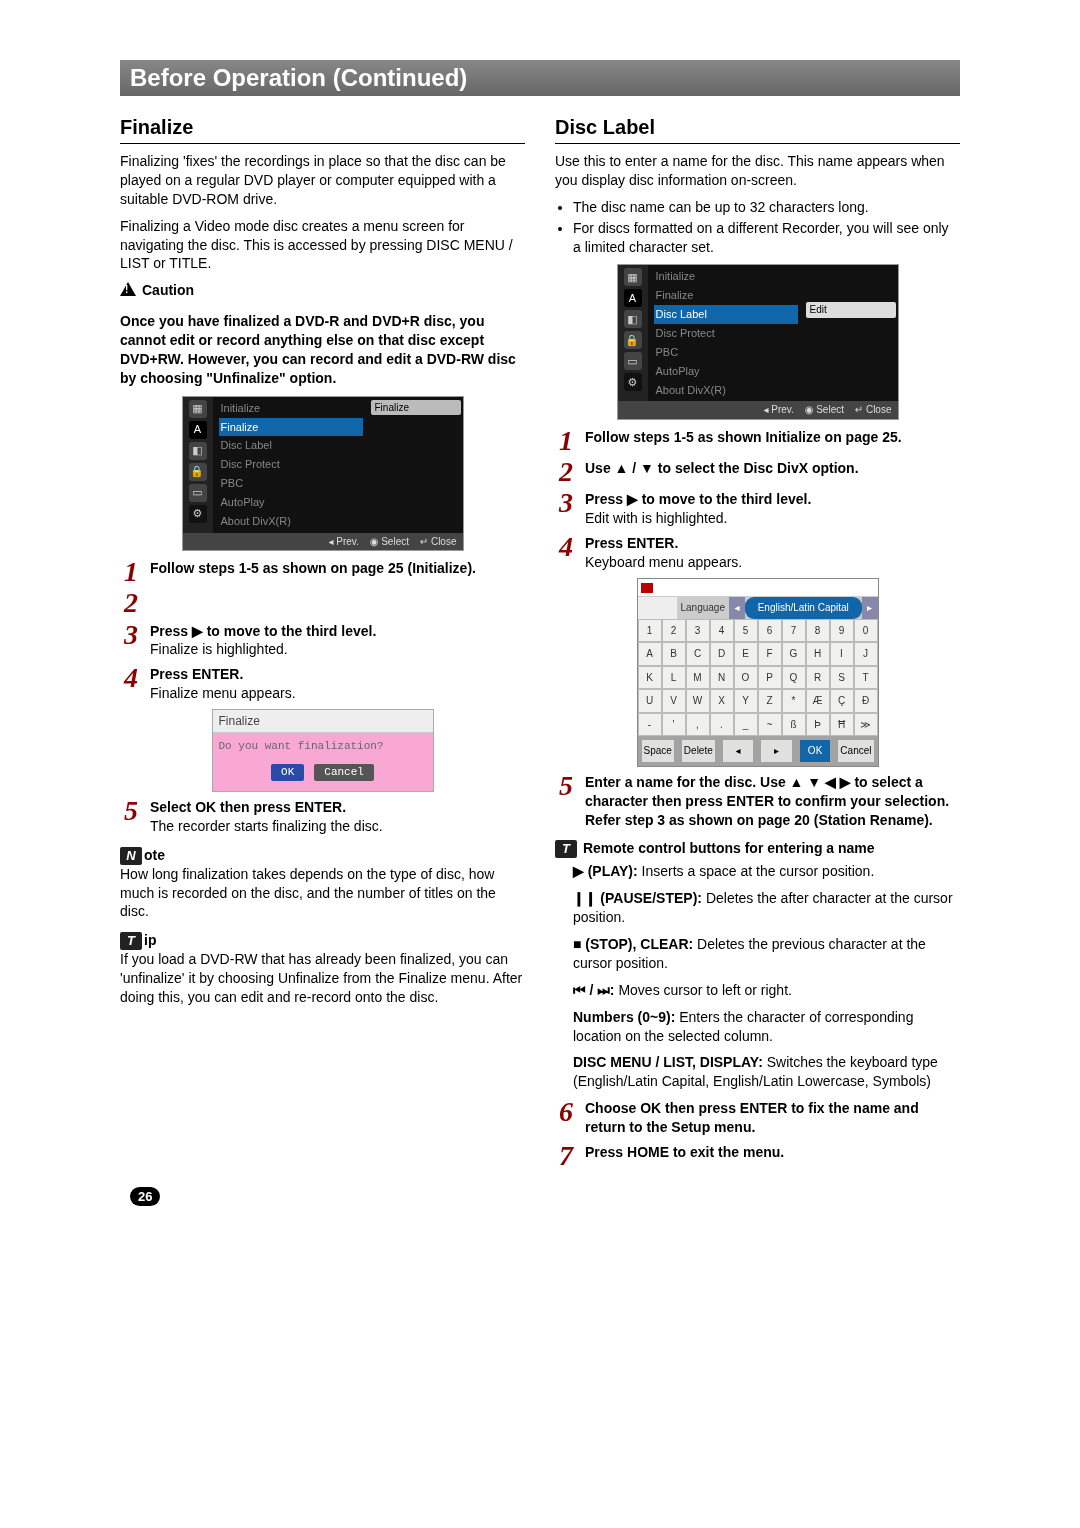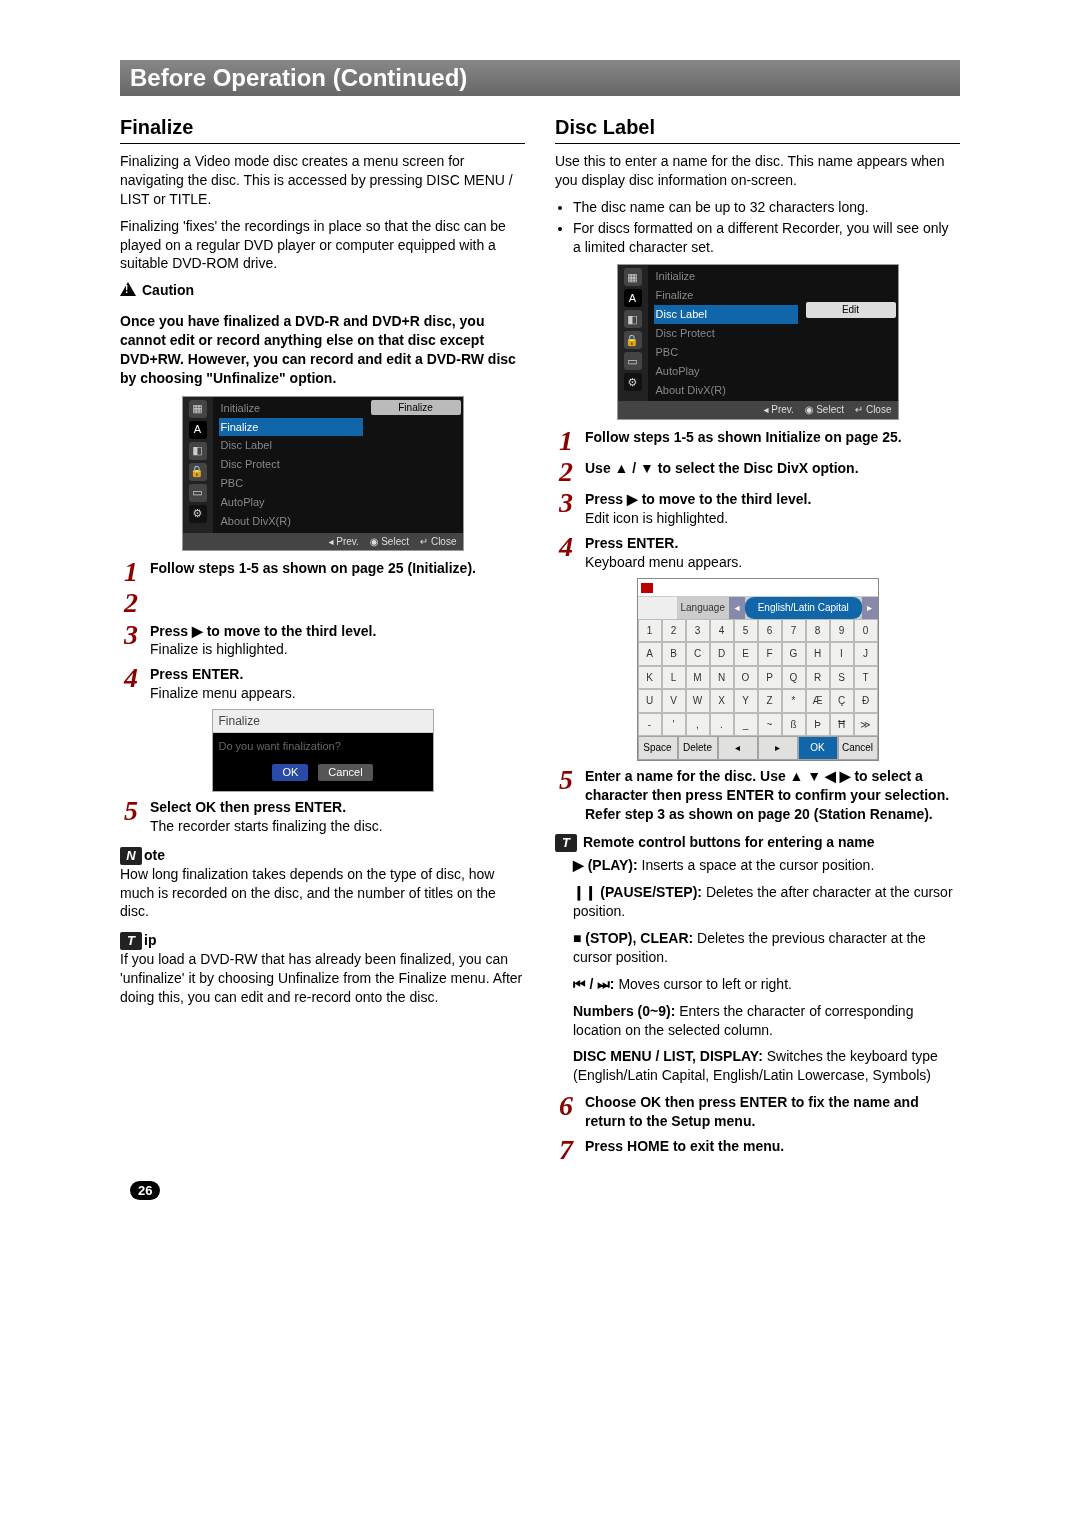--- a/index.html
+++ b/index.html
@@ -19,61 +19,61 @@
   .shot { background:#111; border:1px solid #999; margin:8px auto; }
   .shot-wide { width:280px; }
   .shot-row { display:flex; }
   .shot-icons { width:30px; display:flex; flex-direction:column; align-items:center; background:#222; padding:3px 0; gap:3px;}
   .sic { width:18px; height:18px; background:#444; border-radius:3px; color:#ccc; font-size:11px; display:flex; align-items:center; justify-content:center; }
   .sic.white { background:#000; color:#fff; }
   .shot-menu { flex:1; font-size:11px; color:#888; padding:2px 6px; }
   .shot-menu div { padding:2px 2px; }
   .shot-menu .sel { background:#16a; color:#fff; }
   .shot-right { width:90px; padding:2px; }
-  .pill { background:#bbb; color:#000; font-size:10px; text-align:center; padding:1px 4px; border-radius:2px; margin-top:1px;}
+  .pill { background:#bbb; color:#000; font-size:10px; padding:1px 4px; border-radius:2px; margin-top:1px;}
   .pill-edit { background:#ddd; }
   .shot-footer { background:#444; color:#ddd; font-size:10px; text-align:right; padding:2px 6px; }
   .shot-footer span { margin-left:8px; }
   .final-box { width:220px; margin:6px auto; border:1px solid #aaa; }
   .final-hd { background:#eee; color:#444; font-size:12px; padding:3px 6px; border-bottom:1px solid #ccc;}
-  .final-body { background:#000000; color:#666; font-size:11px; padding:6px 6px 10px 6px; }
+  .final-body { background:#f9a8d4; color:#666; font-size:11px; padding:6px 6px 10px 6px;font-family:Liberation Mono, monospace; }
   .final-btns { display:flex; gap:10px; justify-content:center; margin-top:10px;}
   .fbtn { background:#2a4aa8; color:#fff; font-size:11px; padding:1px 10px; border-radius:2px;}
   .fbtn.cancel { background:#555; }
   ul.bul { margin:4px 0 8px 0; padding-left:18px; }
   ul.bul li { margin-bottom:2px; }
   .kb { width:240px; margin:6px auto; border:1px solid #888; background:#eee; font-size:10px; }
   .kb-top { display:flex; background:#ccc;margin-left:39px; }
   .kb-lang { padding:4px 4px; color:#333; }
   .kb-lang-mid { flex:1; background:#16a; color:#fff; text-align:center; padding:4px 2px;border-radius:9px; }
   .kb-arrow { width:16px; text-align:center; background:#88a; color:#fff; padding:4px 0;}
   .kb-grid { display:grid; grid-template-columns:repeat(10,1fr); }
   .kb-grid div { border:1px solid #bbb; text-align:center; padding:4px 0; background:#f0f0ee; color:#333;}
   .kb-bot { display:flex; }
-  .kb-bot div { flex:1; text-align:center; padding:4px 2px; border:1px solid #a3a3a3; background:#e0e0de;}
+  .kb-bot div { flex:1; text-align:center; padding:4px 2px; border:4px solid #a3a3a3; background:#e0e0de;}
   .kb-bot .ok { background:#16a; color:#fff; }
   .pg-num { position:absolute; bottom:8px; left:70px; }
   .pg-oval { display:inline-block; background:#000; color:#fff; font-weight:bold; font-size:13px; padding:2px 8px; border-radius:10px; }
   .sym { font-family: Arial, sans-serif; }
   .term { font-weight:bold; }
   .step-text { flex:1; }
   .mini-logo { width:12px; height:10px; background:#b00; display:inline-block; margin-right:2px; vertical-align:middle; }
 </style>
 </head>
 <body>
 
 <div class="page">
   <div class="title-bar">Before Operation (Continued)</div>
 
   <div class="cols">
 
     <div class="col">
       <h2 class="sub">Finalize</h2>
+      <p>Finalizing 'fixes' the recordings in place so that the disc can be played on a regular DVD player or computer equipped with a suitable DVD-ROM drive.</p>
       <p>Finalizing a Video mode disc creates a menu screen for navigating the disc. This is accessed by pressing DISC MENU / LIST or TITLE.</p>
-      <p>Finalizing 'fixes' the recordings in place so that the disc can be played on a regular DVD player or computer equipped with a suitable DVD-ROM drive.</p>
 
       <div class="warn-row">
         <div class="tri"></div>
         <span class="bold">Caution</span>
       </div>
       <p class="bold">Once you have finalized a DVD-R and DVD+R disc, you cannot edit or record anything else on that disc except DVD+RW. However, you can record and edit a DVD-RW disc by choosing "Unfinalize" option.</p>
 
       <div class="shot shot-wide">
         <div class="shot-row">
           <div class="shot-icons">
@@ -189,21 +189,21 @@
       <div class="step">
           <div class="num">1</div>
           <div class="step-text bold">Follow steps 1-5 as shown Initialize on page 25.</div>
         </div>
       <div class="step">
           <div class="num">2</div>
           <div class="step-text bold">Use ▲ / ▼ to select the Disc DivX option.</div>
         </div>
       <div class="step">
           <div class="num">3</div>
-          <div class="step-text"><span class="bold">Press ▶ to move to the third level.</span><br><span>Edit icon is highlighted.</span></div>
+          <div class="step-text"><span class="bold">Press ▶ to move to the third level.</span><br><span>Edit with is highlighted.</span></div>
         </div>
       <div class="step">
           <div class="num">4</div>
           <div class="step-text"><span class="bold">Press ENTER.</span><br><span>Keyboard menu appears.</span></div>
         </div>
 
       <div class="kb">
         <div style="background:#fff;border-bottom:1px solid #ccc;padding:2px 3px;"><span class="mini-logo"></span></div>
         <div class="kb-top">
           <div class="kb-lang">Language</div>

